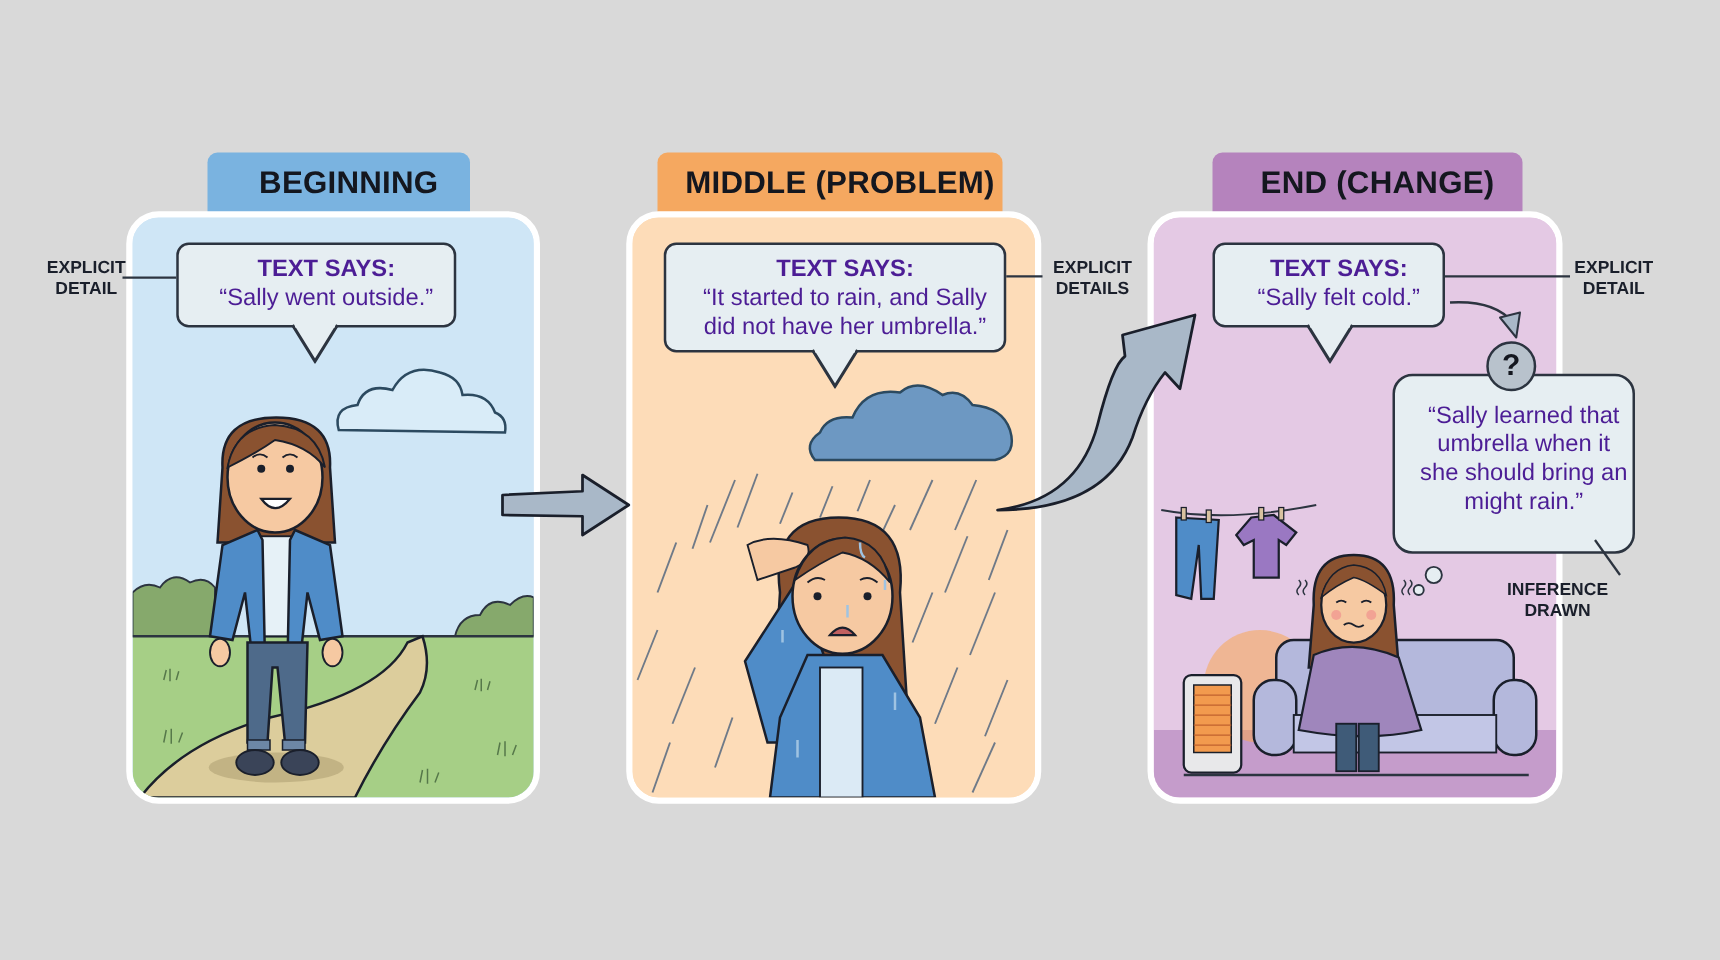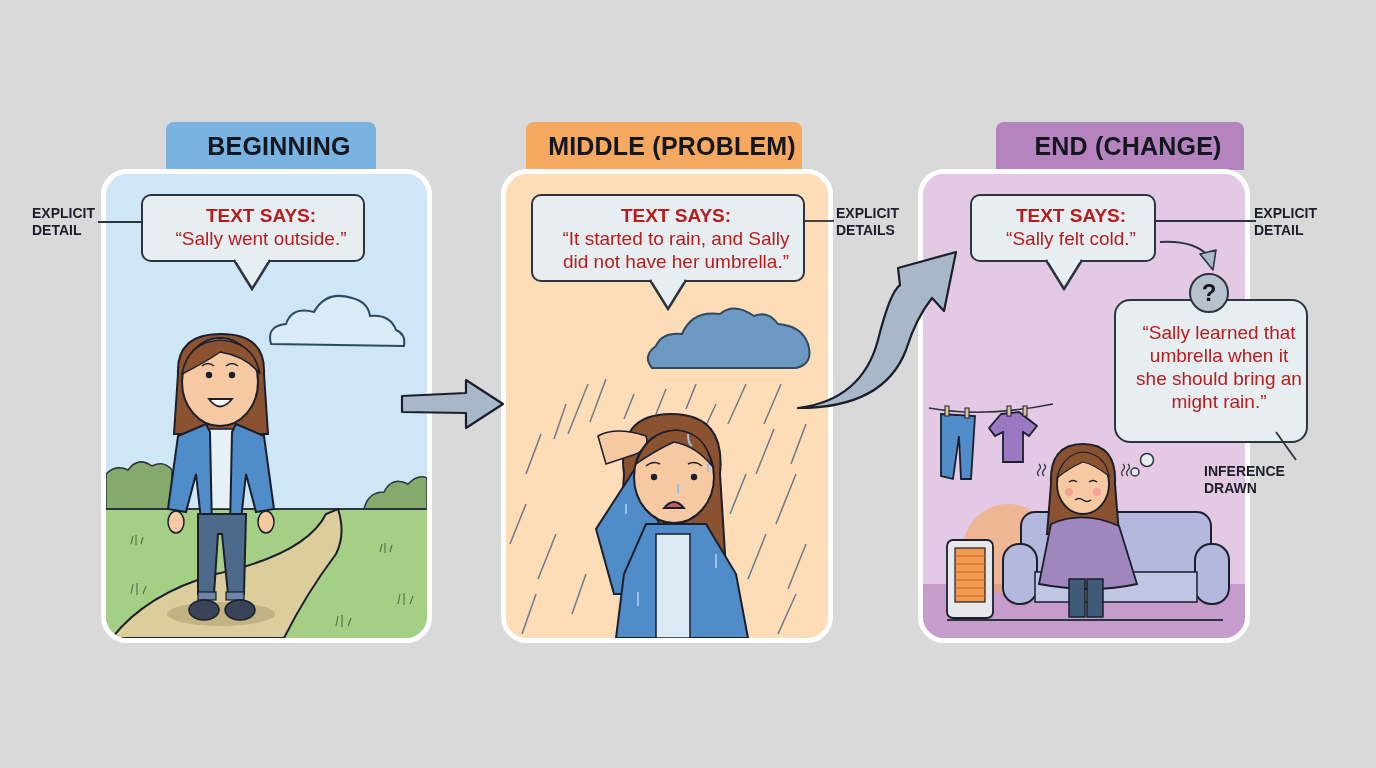--- a/index.html
+++ b/index.html
@@ -1,35 +1,35 @@
 <!DOCTYPE html>
 <html><head>
 <meta charset="utf-8">
 <style>
   html,body{margin:0;padding:0;}
   body{width:1376px;height:768px;background:#d9d9d9;position:relative;overflow:hidden;font-family:"Liberation Sans","DejaVu Sans",sans-serif;color:#1a1f2b;}
   .tab{position:absolute;height:48px;border-radius:8px 8px 0 0;display:flex;align-items:center;justify-content:center;font-weight:700;font-size:25px;letter-spacing:0.2px;color:#14171f;padding-left:16px;}
   .panel{position:absolute;border:5px solid #ffffff;border-radius:26px;overflow:hidden;box-sizing:border-box;}
   .panel svg.scene{position:absolute;left:0;top:0;}
-  .bubble{position:absolute;background:#e6eef2;border:2.5px solid #2c3440;border-radius:10px;box-sizing:border-box;text-align:center;font-size:19px;line-height:23px;padding-top:8px;color:#b91c1c;padding-left:16px;}
+  .bubble{position:absolute;background:#e6eef2;border:2.5px solid #2c3440;border-radius:10px;box-sizing:border-box;text-align:center;font-size:19px;line-height:23px;padding-top:8px;color:#4c1d95;padding-left:16px;}
   .bubble .hd{font-weight:700;}
-  .label{position:absolute;font-size:14px;font-weight:700;line-height:17px;color:#1a1f2b;}
+  .label{position:absolute;font-size:14px;font-weight:700;line-height:17px;text-align:center;color:#1a1f2b;}
   .tail{position:absolute;}
   .overlay{position:absolute;left:0;top:0;pointer-events:none;}
 </style>
 </head>
 <body>
 
 <div class="tab" style="left:166px;top:122px;width:194px;background:#7ab3e0;">
   <span>BEGINNING</span>
 </div>
 <div class="tab" style="left:526px;top:122px;width:260px;background:#f5a860;">
   <span>MIDDLE (PROBLEM)</span>
 </div>
-<div class="tab" style="left:970px;top:122px;width:232px;background:#b583bd;margin-left:26px;">
+<div class="tab" style="left:970px;top:122px;width:232px;background:#b583bd;">
   <span>END (CHANGE)</span>
 </div>
 
 <div class="panel" style="left:101px;top:169px;width:331px;height:474px;background:#cfe6f6;">
   <svg class="scene" width="321" height="464" viewBox="0 0 321 464">
 
     <rect x="0" y="0" width="321" height="464" fill="#cfe6f6"></rect>
 
     <path d="M165 170 Q160 152 180 150 Q186 132 208 138 Q220 116 246 124 Q262 128 264 142 Q284 140 290 156 Q300 160 298 172 Z" fill="#d9ecf8" stroke="#2c4a60" stroke-width="2"></path>
 

